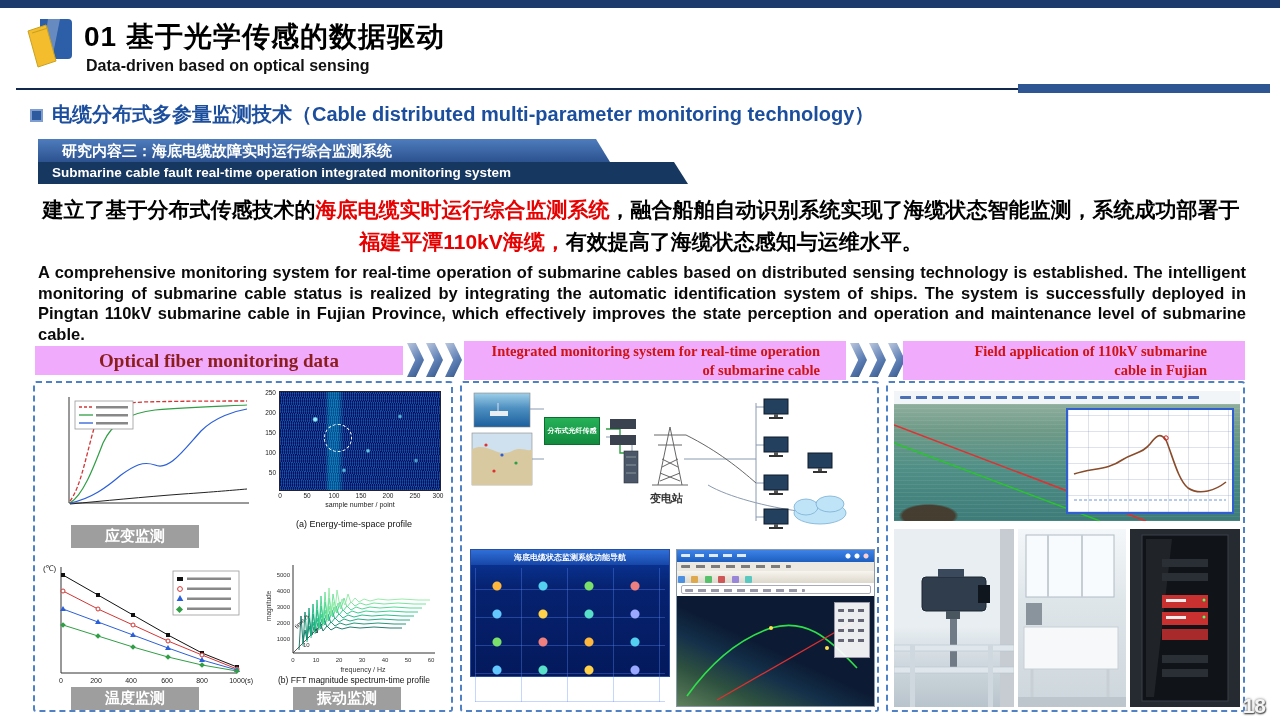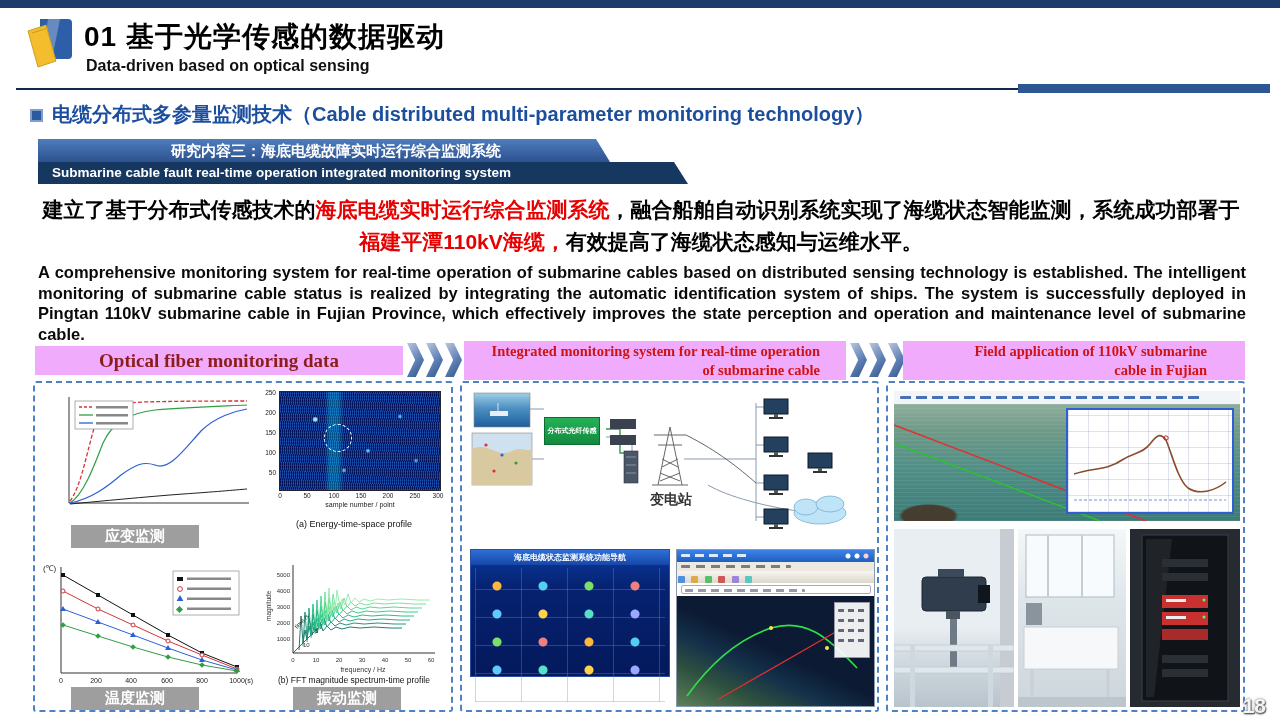--- a/index.html
+++ b/index.html
@@ -19,21 +19,21 @@
   .hr-accent { left:1018px; top:84px; width:252px; height:9px; background:#2e5693; }
 
   
   .section-bullet { left:30px; top:109px; width:13px; height:13px; background:#2d5a9e; box-shadow:inset 0 0 0 2px #7f9ecf; }
   .section-title { left:52px; top:101px; font-size:20px; font-weight:800; color:#1c4e9e; }
 
   
   .banner1 { left:38px; top:139px; width:572px; height:23px; line-height:23px;
     background:linear-gradient(180deg,#4e7cbd,#2c528f); color:#fff; font-size:15px; font-weight:700;
     padding-left:24px; clip-path:polygon(0 0, 558px 0, 572px 100%, 0 100%);
-    filter:drop-shadow(2px 2px 2px rgba(0,0,0,.35));text-align:center; }
+    filter:drop-shadow(2px 2px 2px rgba(0,0,0,.35)); }
   .banner2 { left:38px; top:162px; width:650px; height:22px; line-height:22px;
     background:#16375f; color:#fff; font-size:13.5px; font-weight:700;
     padding-left:14px; clip-path:polygon(0 0, 636px 0, 650px 100%, 0 100%);
     filter:drop-shadow(2px 2px 2px rgba(0,0,0,.35)); }
 
   
   .summary-cn { left:38px; top:194px; width:1206px; font-size:21px; font-weight:800; line-height:1.52; color:#000;text-align:center; }
   .summary-cn .hl { color:#e60000; }
   .summary-en { left:38px; top:262px; width:1208px; font-size:16.5px; font-weight:700; line-height:1.25;
     text-align:justify; color:#0a0a0a; }
@@ -79,21 +79,21 @@
   }
   .spect-circle { left:44px; top:32px; width:28px; height:28px; border:1.5px dashed #fff; border-radius:50%; }
   .ytick { left:0; width:15px; text-align:right; font-size:6.5px; color:#222; }
   .xtick { top:101px; width:14px; text-align:center; font-size:6.5px; color:#222; }
   .spect-xlabel { left:18px; top:110px; width:162px; text-align:center; font-size:7px; color:#222; }
 
   
   .dts-box { left:82px; top:34px; width:56px; height:28px; background:linear-gradient(#26b158,#128a3e);
     border:1px solid #0a6e2f; color:#fff; font-size:7px; font-weight:700; line-height:1.15;
     display:flex; align-items:center; justify-content:center; text-align:center; }
-  .substation { left:188px; top:108px; font-size:14px; font-weight:700; color:#333;font-family:Liberation Mono, monospace; }
+  .substation { left:188px; top:108px; font-size:11px; font-weight:700; color:#333;font-family:Liberation Mono, monospace; }
   .navshot { left:8px; top:166px; width:200px; height:128px; border:1px solid #2a4da0;
     background:linear-gradient(180deg,#0b3aa0,#062270 30%,#04195c); }
   .nav-head { left:0; top:0; width:100%; height:15px; background:linear-gradient(#2f6fd8,#1747a8);
     color:#fff; font-size:8px; font-weight:700; display:flex; align-items:center; justify-content:center; }
   .nav-grid { left:4px; top:18px; width:190px; height:134px;
     background-image:
       radial-gradient(circle at 22px 18px,#ffb83d 0 4px,transparent 5px),
       radial-gradient(circle at 68px 18px,#53d0f0 0 4px,transparent 5px),
       radial-gradient(circle at 114px 18px,#7be06a 0 4px,transparent 5px),
       radial-gradient(circle at 160px 18px,#f08080 0 4px,transparent 5px),

